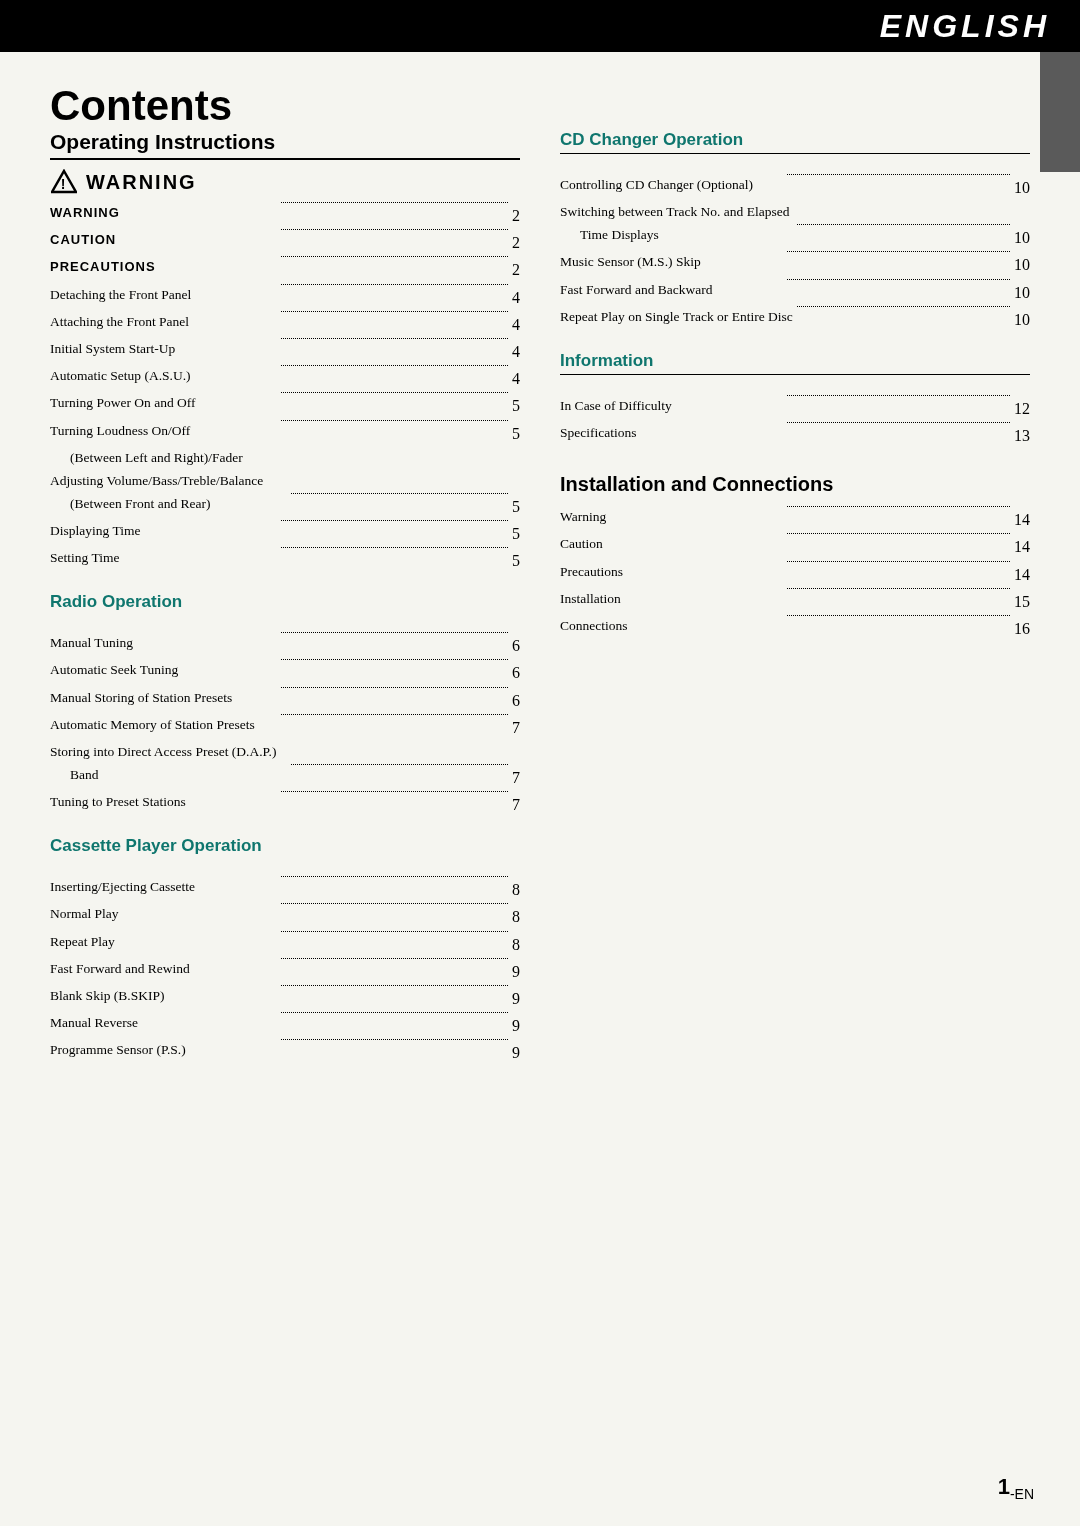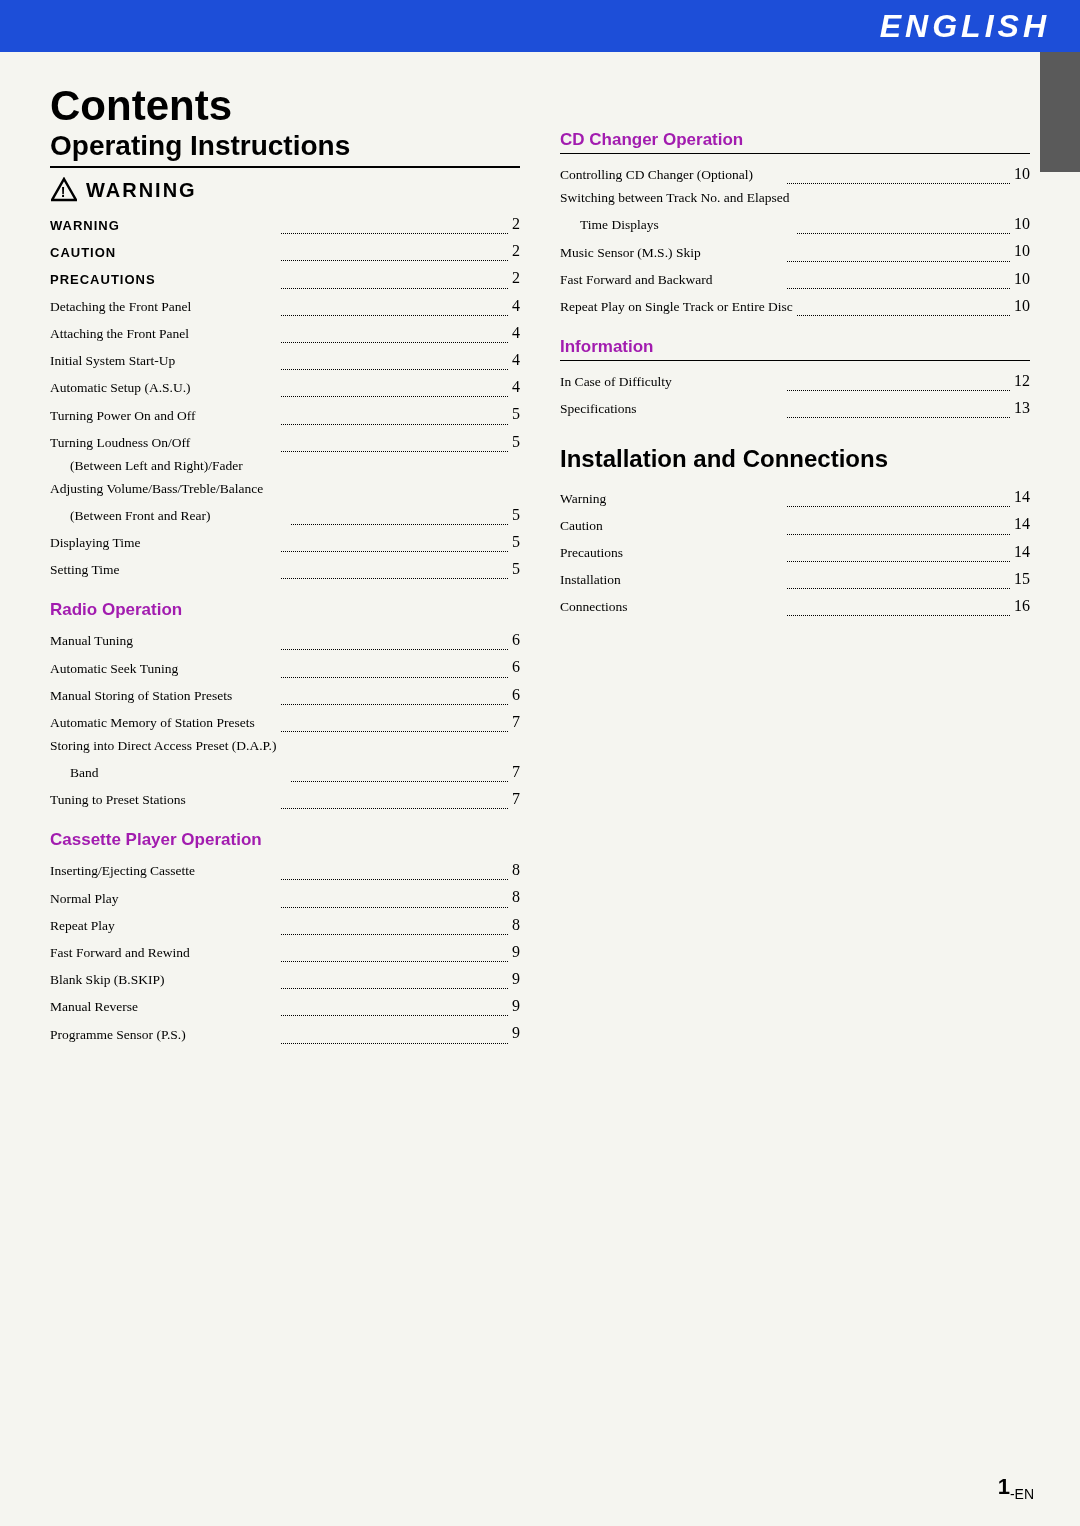--- a/index.html
+++ b/index.html
@@ -7,21 +7,21 @@
       background: #f5f5f0;
       font-family: 'Times New Roman', Times, serif;
       width: 1080px;
       min-height: 1526px;
       position: relative;
       color: #000;
     }
 
     
     .header-bar {
-      background: #1d4ed8;
+      background: #000000;
       height: 52px;
       display: flex;
       align-items: center;
       justify-content: flex-end;
       padding-right: 30px;
     }
     .header-title {
       color: #fff;
       font-size: 32px;
       font-weight: 900;
@@ -66,21 +66,21 @@
       min-width: 0;
     }
     .col-right {
       flex: 1;
       min-width: 0;
       padding-top: 0;
     }
 
     
     .section-heading {
-      font-size: 28px;
+      font-size: 21px;
       font-weight: 700;
       font-family: Arial, sans-serif;
       border-bottom: 2px solid #000;
       padding-bottom: 4px;
       margin-bottom: 8px;
       margin-top: 14px;
       color: #000;
     }
     .section-heading.first {
       margin-top: 0;
@@ -105,32 +105,32 @@
       align-items: center;
       justify-content: center;
     }
 
     
     .subsection-heading {
       font-size: 17px;
       font-weight: 700;
       font-family: Arial, sans-serif;
       margin-top: 18px;
-      margin-bottom: 6px;
-      color: #a21caf;
+      margin-bottom: 20px;
+      color: #0f766e;
     }
 
     
     .toc-entries {
       margin-left: 0;
     }
     .toc-entry {
       display: flex;
       justify-content: space-between;
-      align-items: flex-end;
+      align-items: flex-start;
       font-size: 13.5px;
       line-height: 1.7;
       color: #000;
     }
     .toc-entry.indented {
       padding-left: 20px;
     }
     .toc-label {
       flex: 1;
       white-space: nowrap;
@@ -149,21 +149,21 @@
     
     .toc-entry.bold-entry .toc-label {
       font-weight: 700;
       font-family: Arial, sans-serif;
       font-size: 13px;
       letter-spacing: 1px;
     }
 
     
     .large-section-heading {
-      font-size: 24px;
+      font-size: 20px;
       font-weight: 700;
       font-family: Arial, sans-serif;
       margin-top: 24px;
       margin-bottom: 10px;
       color: #000;
     }
 
     
     .page-number {
       position: absolute;

